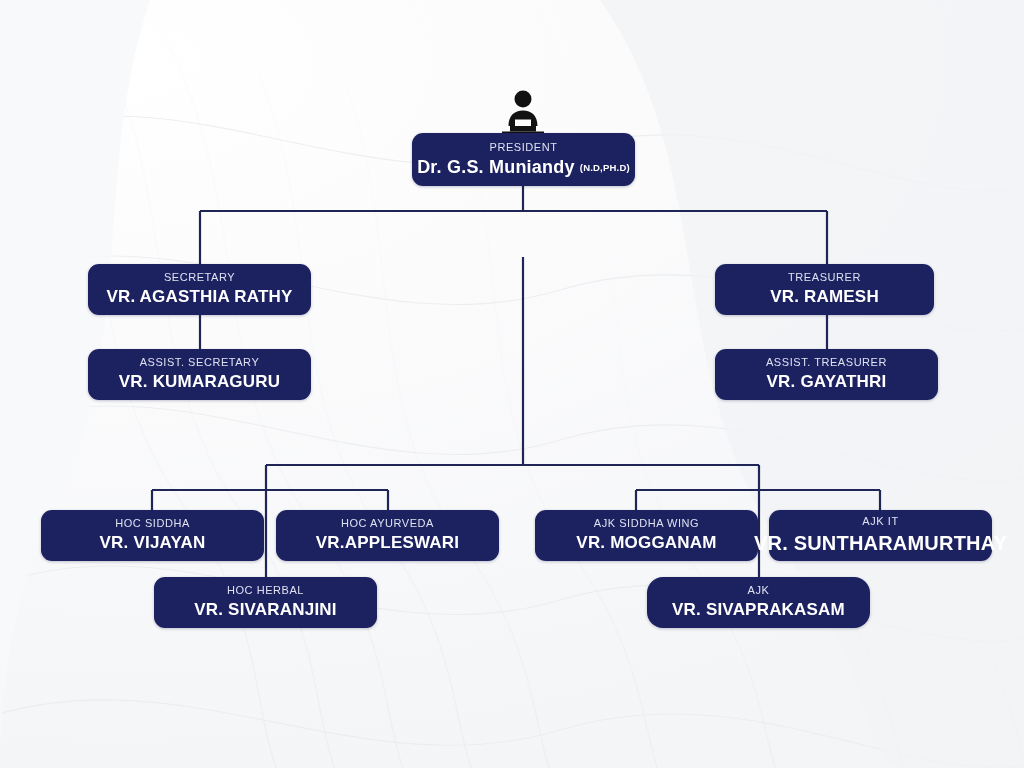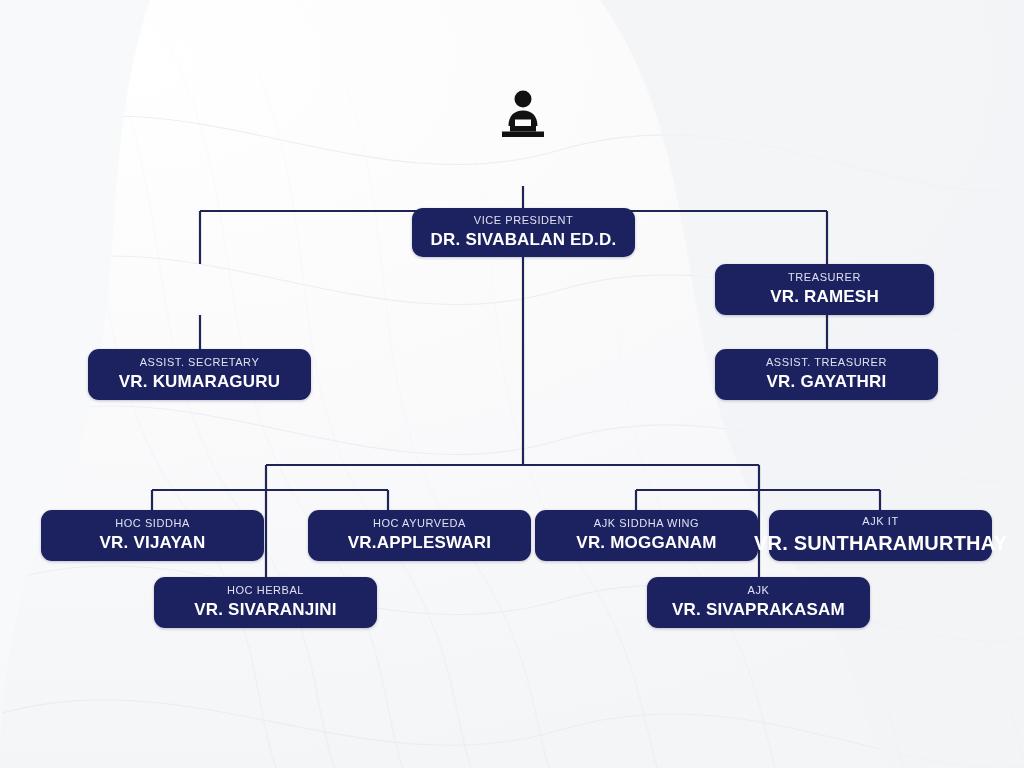--- a/index.html
+++ b/index.html
@@ -146,26 +146,30 @@
     </g>
   </svg>
 
   <svg class="podium-icon" viewBox="0 0 50 48">
     <circle cx="25" cy="10" r="8.5" fill="#111111"></circle>
     <path d="M10.5,37 C10.5,26.5 16.5,21.5 25,21.5 C33.5,21.5 39.5,26.5 39.5,37 L33,37 L33,30.5 L17,30.5 L17,37 Z" fill="#111111"></path>
     <rect x="12" y="37" width="26" height="5.5" fill="#111111"></rect>
     <rect x="4" y="42.5" width="42" height="5.5" fill="#111111"></rect>
   </svg>
 
-
-  <div class="node" id="node-vice-president" style="left:412px; top:208px; width:223px; height:49px;">
-    <span class="role">VICE PRESIDENT</span>
-    <span class="name">DR. SIVABALAN ED.D.</span>
-  </div>
-
+  <div class="node" id="node-president" style="left:412px; top:133px; width:223px; height:53px;">
+    <span class="role">PRESIDENT</span>
+    <span class="name"><span>Dr. G.S. Muniandy</span> <span class="suffix">(N.D,PH.D)</span></span>
+  </div>
+
+
+  <div class="node" id="node-secretary" style="left:88px; top:264px; width:223px; height:51px;">
+    <span class="role">SECRETARY</span>
+    <span class="name">VR. AGASTHIA RATHY</span>
+  </div>
 
   <div class="node" id="node-assist-secretary" style="left:88px; top:349px; width:223px; height:51px;">
     <span class="role">ASSIST. SECRETARY</span>
     <span class="name">VR. KUMARAGURU</span>
   </div>
 
   <div class="node" id="node-treasurer" style="left:715px; top:264px; width:219px; height:51px;">
     <span class="role">TREASURER</span>
     <span class="name">VR. RAMESH</span>
   </div>
@@ -173,38 +177,38 @@
   <div class="node" id="node-assist-treasurer" style="left:715px; top:349px; width:223px; height:51px;">
     <span class="role">ASSIST. TREASURER</span>
     <span class="name">VR. GAYATHRI</span>
   </div>
 
   <div class="node" id="node-hoc-siddha" style="left:41px; top:510px; width:223px; height:51px;">
     <span class="role">HOC SIDDHA</span>
     <span class="name">VR. VIJAYAN</span>
   </div>
 
-  <div class="node" id="node-hoc-ayurveda" style="left:276px; top:510px; width:223px; height:51px;margin-left:32px;">
+  <div class="node" id="node-hoc-ayurveda" style="left:276px; top:510px; width:223px; height:51px;">
     <span class="role">HOC AYURVEDA</span>
     <span class="name">VR.APPLESWARI</span>
   </div>
 
   <div class="node" id="node-hoc-herbal" style="left:154px; top:577px; width:223px; height:51px;">
     <span class="role">HOC HERBAL</span>
     <span class="name">VR. SIVARANJINI</span>
   </div>
 
   <div class="node" id="node-ajk-women-wing" style="left:535px; top:510px; width:223px; height:51px;">
     <span class="role">AJK SIDDHA WING</span>
     <span class="name">VR. MOGGANAM</span>
   </div>
 
   <div class="node" id="node-ajk-it" style="left:769px; top:510px; width:223px; height:51px;">
     <span class="role">AJK IT</span>
     <span class="name" style="font-size:20px;">VR. SUNTHARAMURTHAY</span>
   </div>
 
-  <div class="node" id="node-ajk" style="left:647px; top:577px; width:223px; height:51px;">
+  <div class="node" id="node-ajk" style="left:647px; top:577px; width:223px; height:51px;border-radius:16px;">
     <span class="role">AJK</span>
     <span class="name">VR. SIVAPRAKASAM</span>
   </div>
 
 </div>
 
 </body></html>

